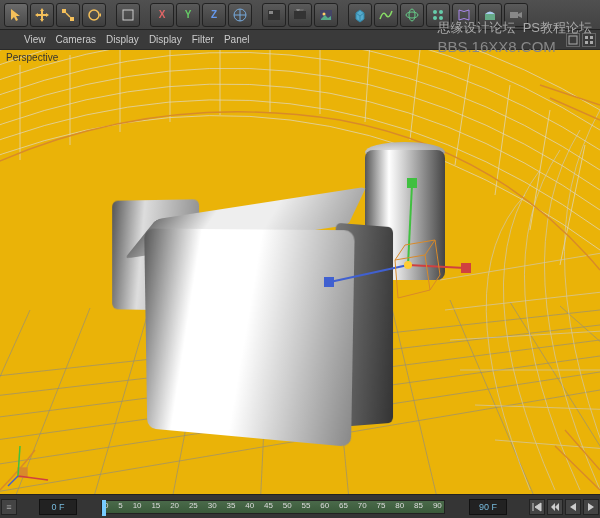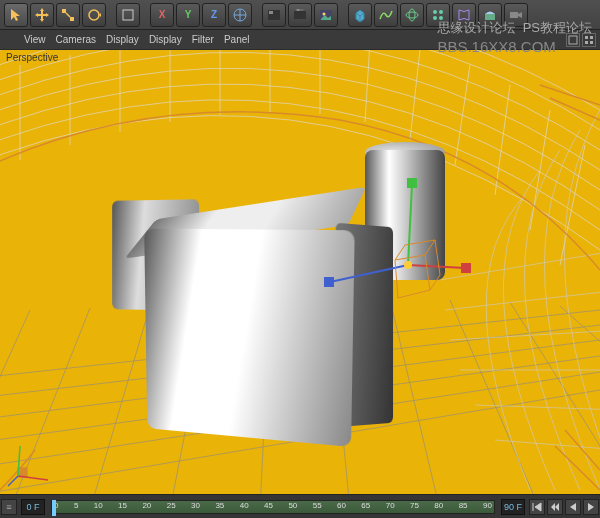--- a/index.html
+++ b/index.html
@@ -68,27 +68,27 @@
 .timeline {
   height: 24px;
   background: #353535;
   border-top: 1px solid #222;
   display: flex;
   align-items: center;
   font-size: 9px;
   color: #aaa;
 }
 .tl-field {
-  width: 24px; height: 16px;
+  width: 38px; height: 16px;
   background: #222;
   border: 1px solid #111;
   display: flex;
   align-items: center;
   justify-content: center;
-  margin: 0 3px;
+  margin: 0 21px;
   color: #7bd;
 }
 .tl-track {
   flex: 1;
   height: 14px;
   background: linear-gradient(#4a6a4a, #3a5a3a);
   border: 1px solid #222;
   position: relative;
   margin: 0 3px;
 }

